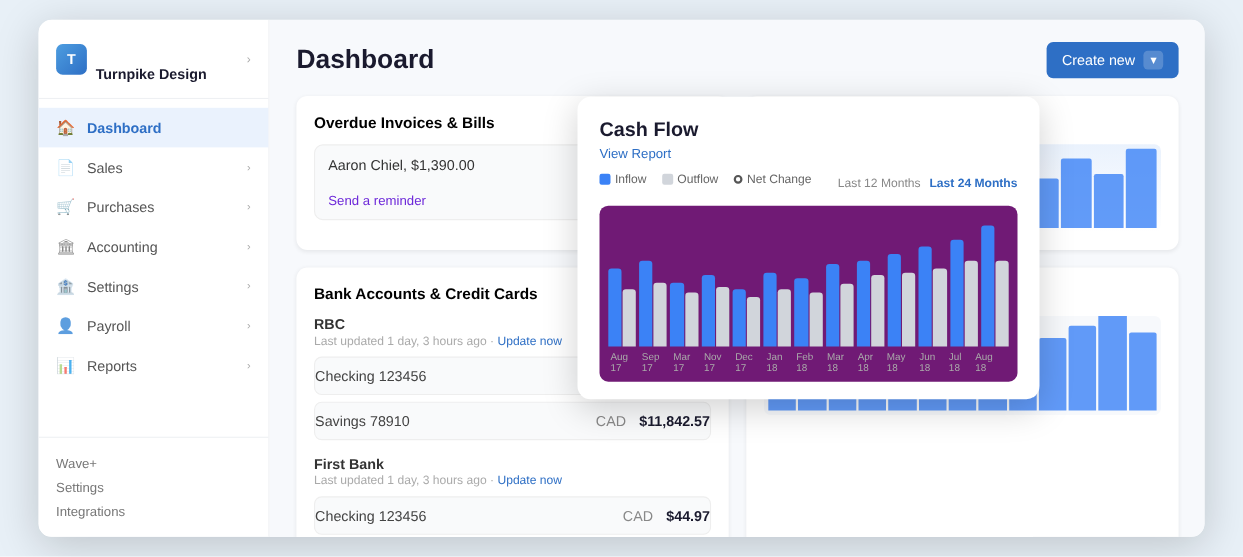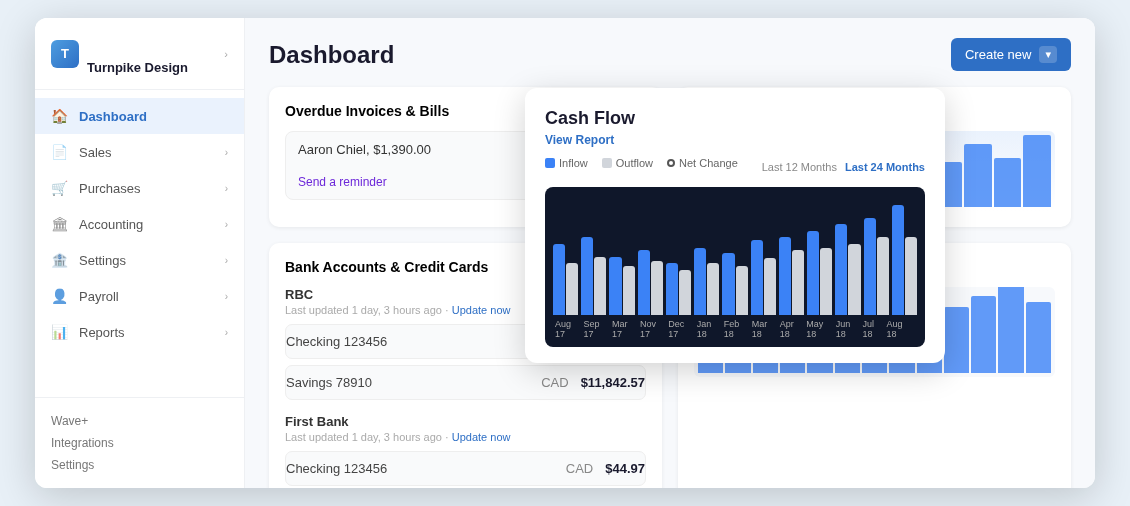--- a/index.html
+++ b/index.html
@@ -261,21 +261,21 @@
     .popup-desc {
       font-size: 12px;
       color: #888;
       margin-bottom: 10px;
       display: flex;
       justify-content: space-between;
       align-items: center;
     }
     .popup-desc a {
       color: #2e6fc5;
-      font-weight: 700;
+      font-weight: 400;
       cursor: pointer;
       text-decoration: none;
     }
     .popup-legend {
       display: flex;
       align-items: center;
       gap: 14px;
       font-size: 11px;
       color: #666;
       margin-bottom: 8px;
@@ -292,21 +292,21 @@
       margin-left: auto;
       text-align: center;
     }
     .popup-timerange span { margin-left: 8px; }
     .popup-timerange .active-range {
       color: #2e6fc5;
       font-weight: 600;
     }
     .popup-chart {
       height: 160px;
-      background: #0f172a;
+      background: #701a75;
       border-radius: 8px;
       padding: 8px;
       display: flex;
       flex-direction: column;
       justify-content: flex-end;
       overflow: hidden;
     }
     .popup-bar-chart {
       display: flex;
       align-items: flex-end;
@@ -373,22 +373,22 @@
   </div>
         <div class="nav-item">
     <span class="nav-icon">📊</span>
     <span>Reports</span>
     <span class="nav-chevron">›</span>
   </div>
       </nav>
     <div class="sidebar-footer">
 
     <div class="sidebar-footer-item">Wave+</div>
+        <div class="sidebar-footer-item">Settings</div>
         <div class="sidebar-footer-item">Integrations</div>
-        <div class="sidebar-footer-item">Settings</div>
       </div>
   </aside>
 
   <main class="main-content">
     <div class="main-header">
       <h1 class="page-title">Dashboard</h1>
       <button class="create-new-btn">
         <span>Create new</span>
         <span class="dropdown-arrow">▾</span>
       </button>

